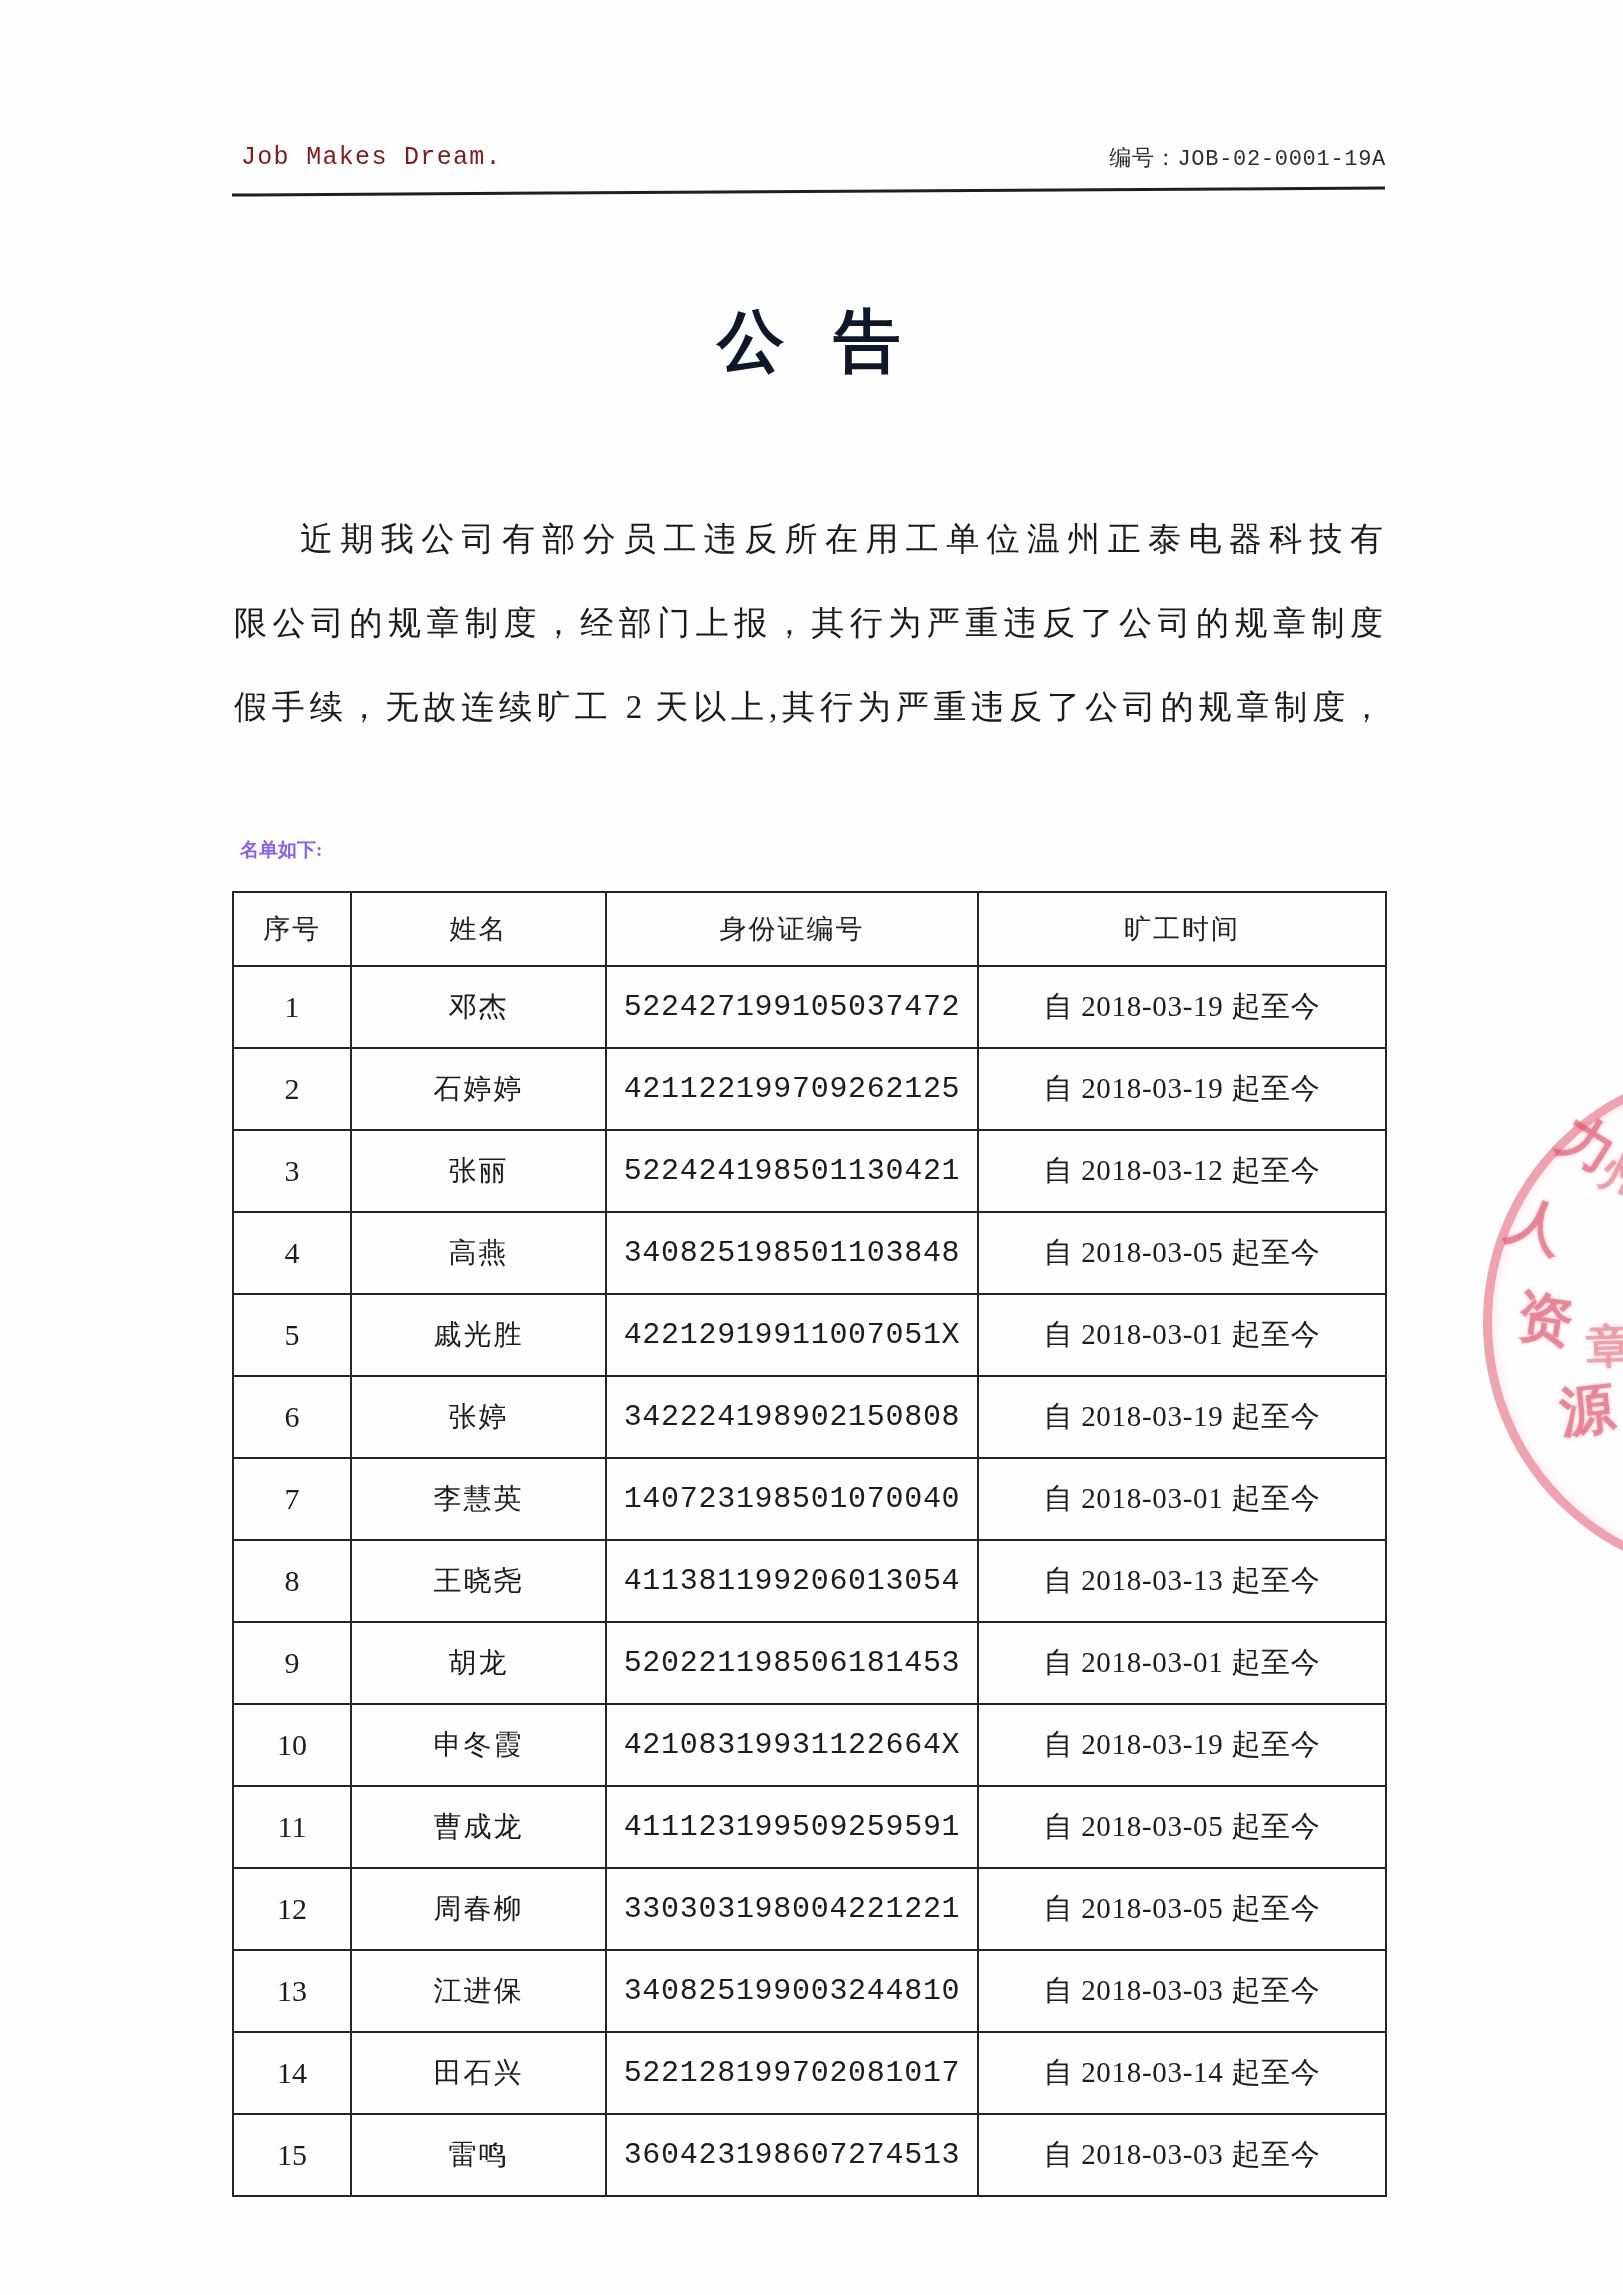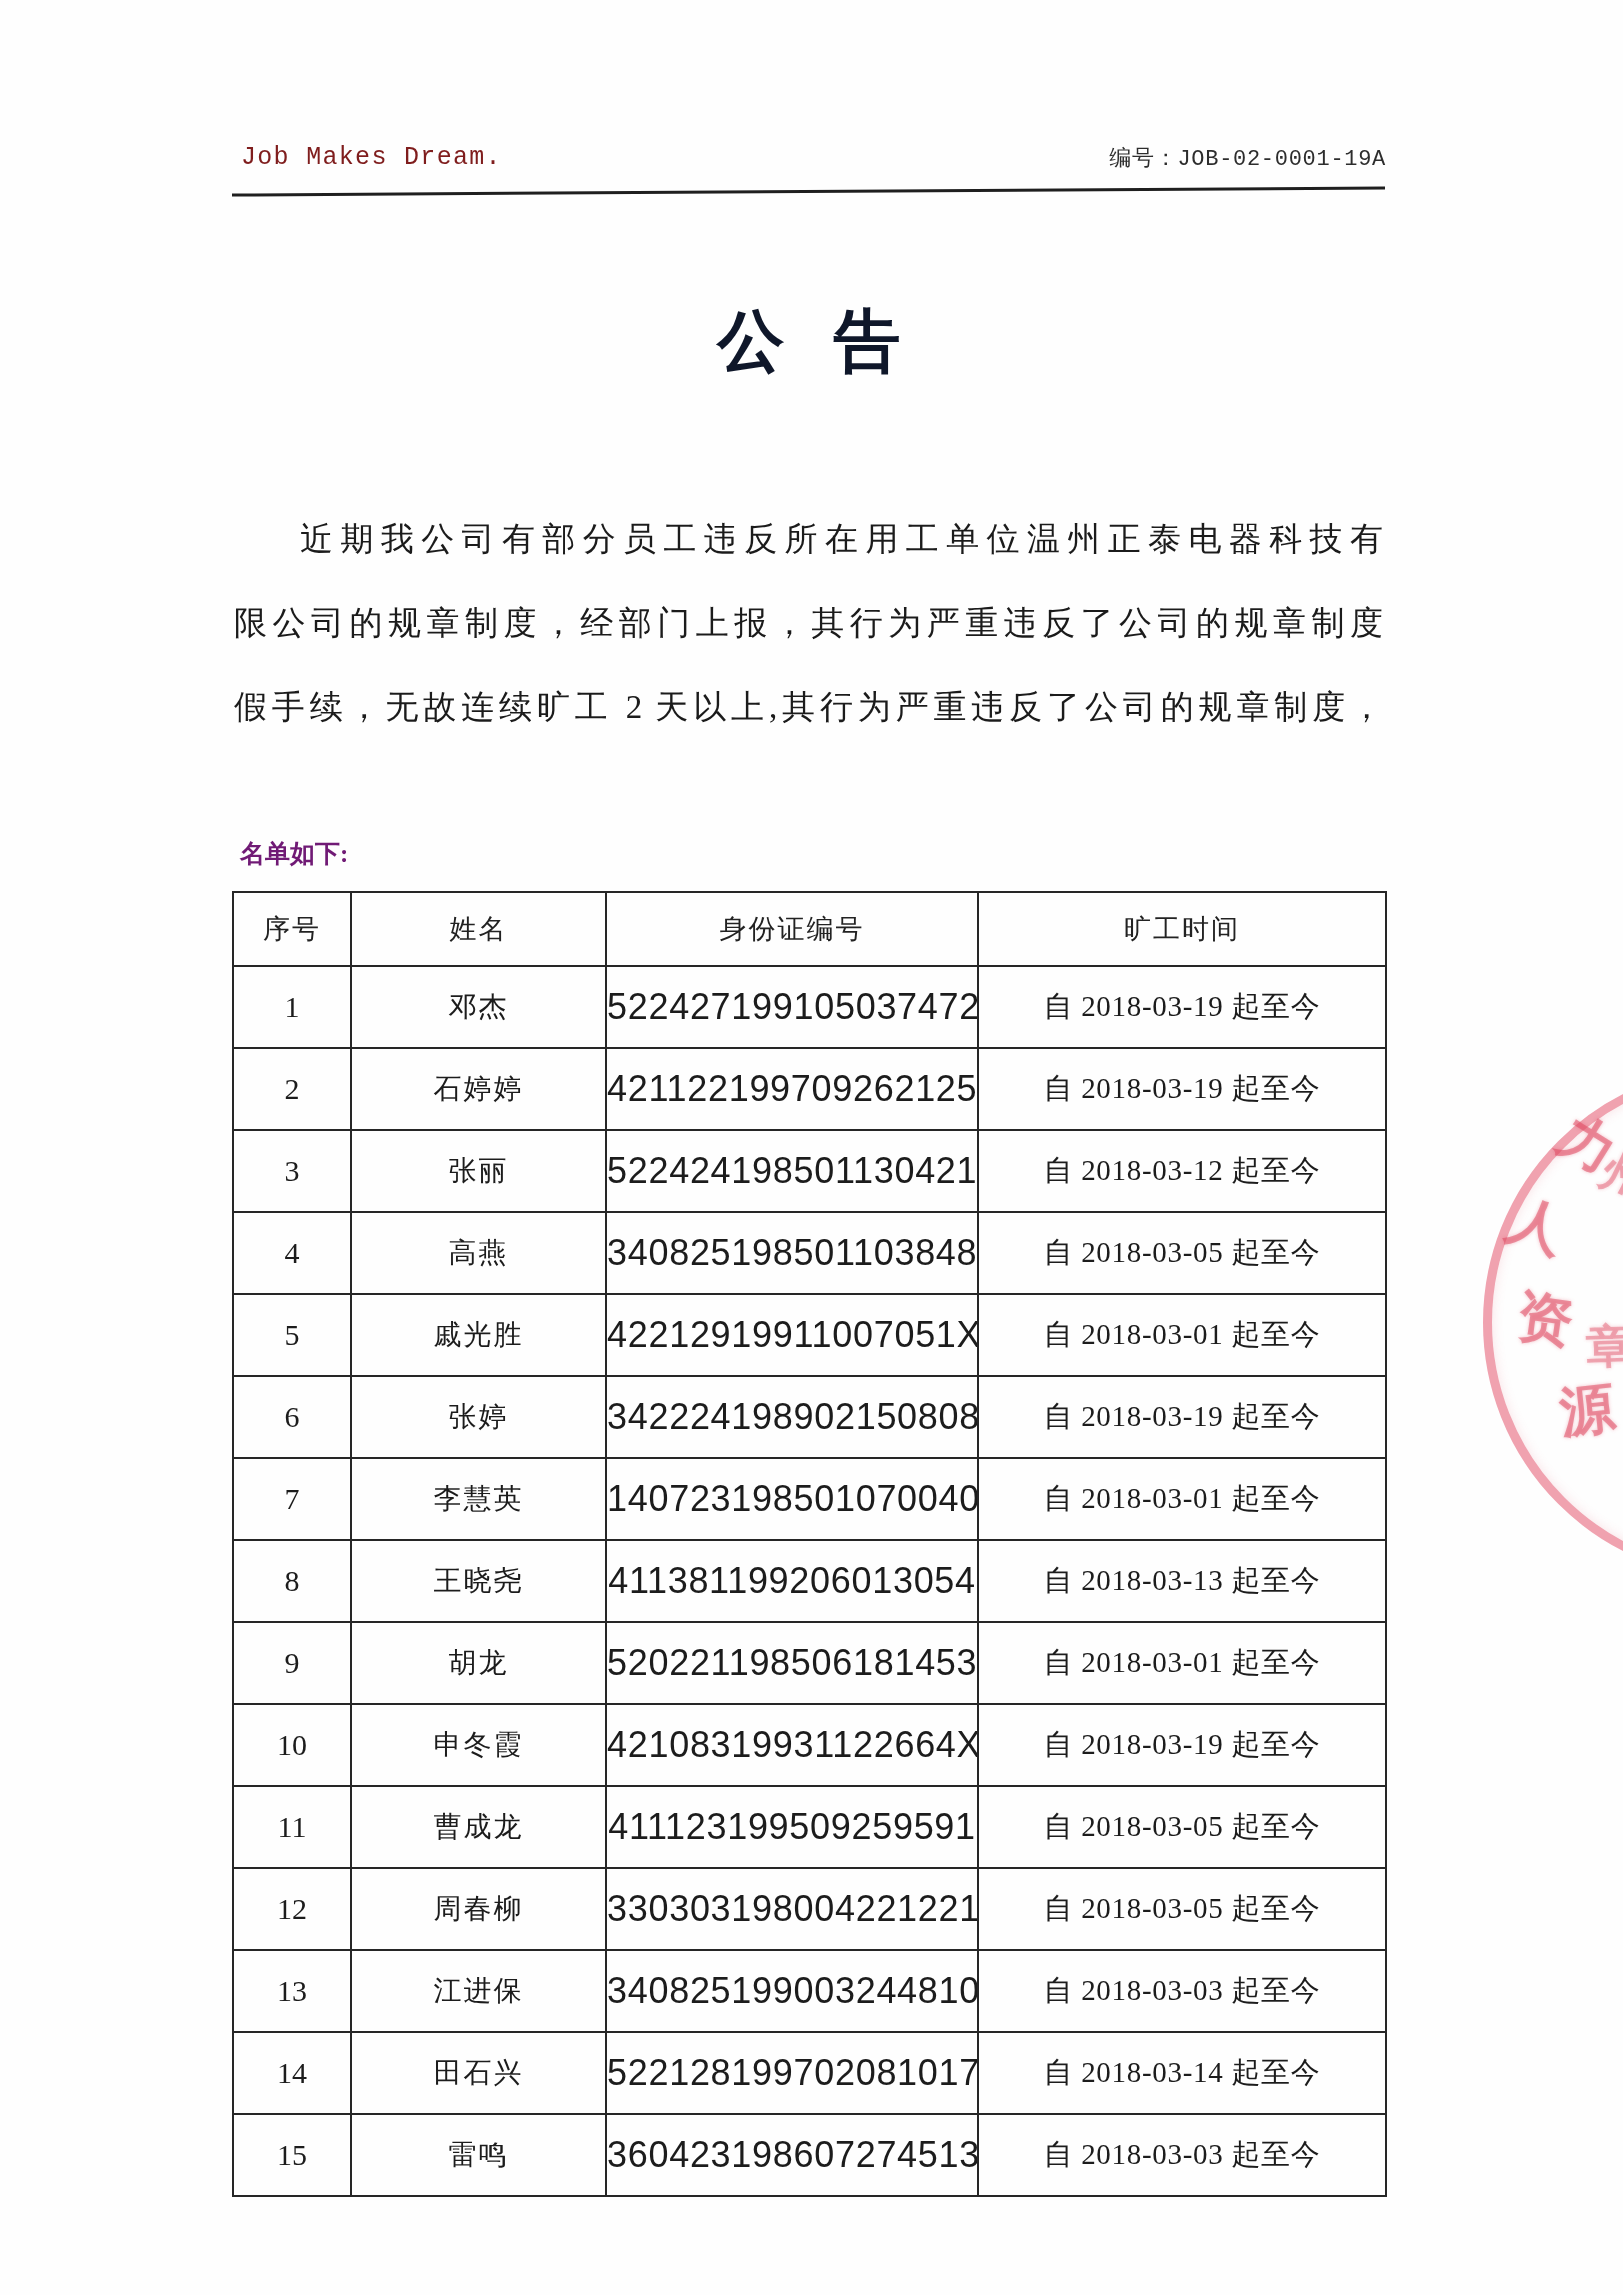--- a/index.html
+++ b/index.html
@@ -62,23 +62,23 @@
     text-align:justify;
     text-align-last:justify;
     text-justify:inter-character;
     overflow:visible;
   }
   .body-line.first{ text-indent:2em; }
   .body-line.last{ text-align:left; text-align-last:left; }
   .list-label{
     position:absolute;
     left:240px; top:837px;
-    font-size:25px;
+    font-size:19px;
     font-weight:bold;
-    color:#701a75;
+    color:#8b5cf6;
   }
   table.roster{
     position:absolute;
     left:232px; top:891px;
     width:1153px;
     border-collapse:collapse;
     table-layout:fixed;
   }
   table.roster th, table.roster td{
     border:2px solid #262626;
@@ -97,22 +97,22 @@
   table.roster td{ height:80px; }
   td.col-index{
     font-family:"Liberation Serif", serif;
     font-size:30px;
   }
   td.col-name{
     font-size:28px;
     letter-spacing:2px;
   }
   td.col-id{
-    font-family:Liberation Sans, sans-serif;
-    font-size:36px;
+    font-family:Liberation Mono, monospace;
+    font-size:30px;
     letter-spacing:0.7px;
   }
   td.col-date{
     font-size:29px;
     letter-spacing:0.7px;
   }
   .stamp{
     position:absolute;
     left:1483px; top:1066px;
     width:513px; height:513px;

